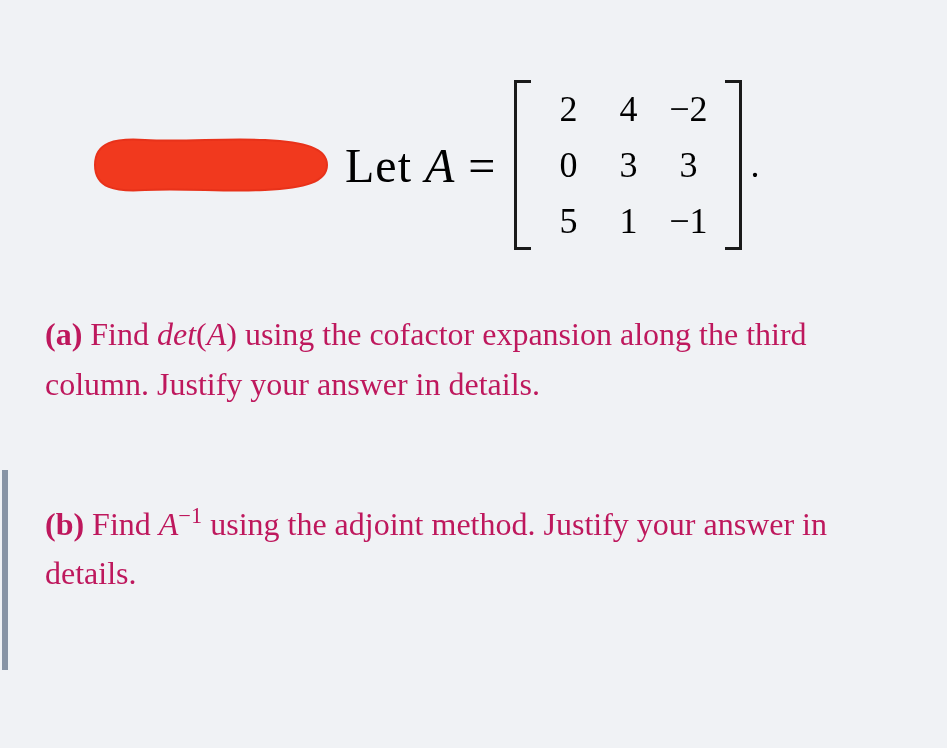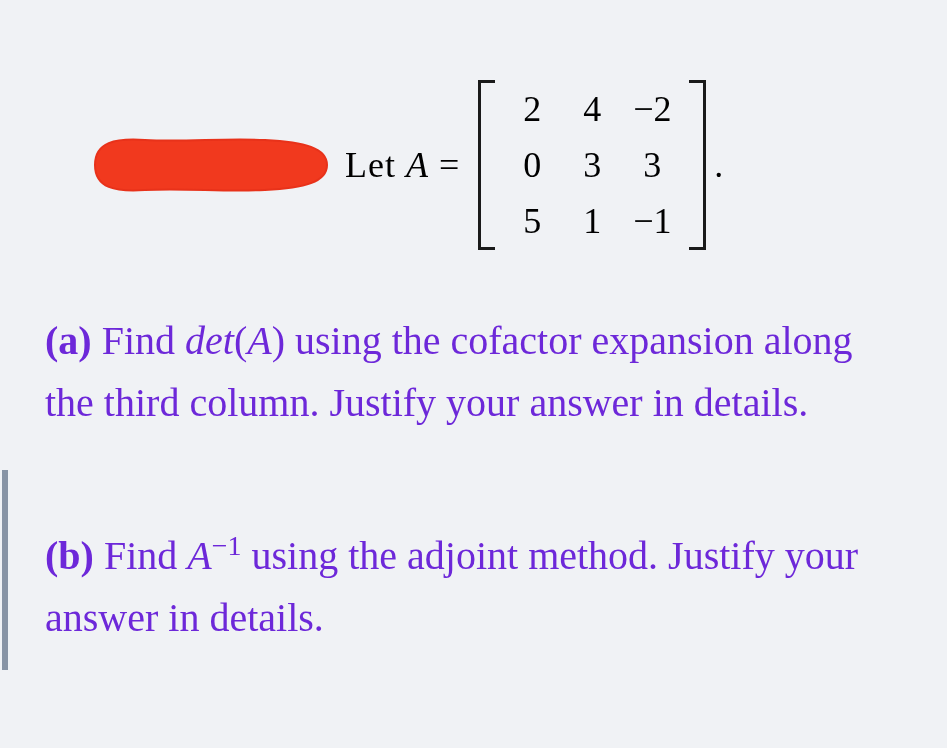--- a/index.html
+++ b/index.html
@@ -31,21 +31,21 @@
       position: relative;
       width: 270px;
       height: 70px;
       margin-right: 10px;
     }
     .redaction svg {
       width: 100%;
       height: 100%;
     }
     .let-a {
-      font-size: 36px;
+      font-size: 48px;
       font-family: 'Times New Roman', serif;
       margin-right: 18px;
       letter-spacing: 1px;
     }
     .let-a .ital {
       font-style: italic;
     }
     .matrix-wrap {
       display: flex;
       align-items: center;
@@ -92,23 +92,23 @@
       font-size: 36px;
       font-family: 'Times New Roman', serif;
       padding: 0 4px;
     }
     .period {
       font-size: 36px;
       margin-left: 8px;
       align-self: center;
     }
     .question {
-      font-size: 40px;
+      font-size: 32px;
       line-height: 1.55;
-      color: #6d28d9;
+      color: #be185d;
       margin-bottom: 90px;
       font-family: Georgia, 'Times New Roman', serif;
     }
     .question:last-of-type {
       margin-bottom: 12px;
     }
     .bold {
       font-weight: bold;
     }
     .ital {

